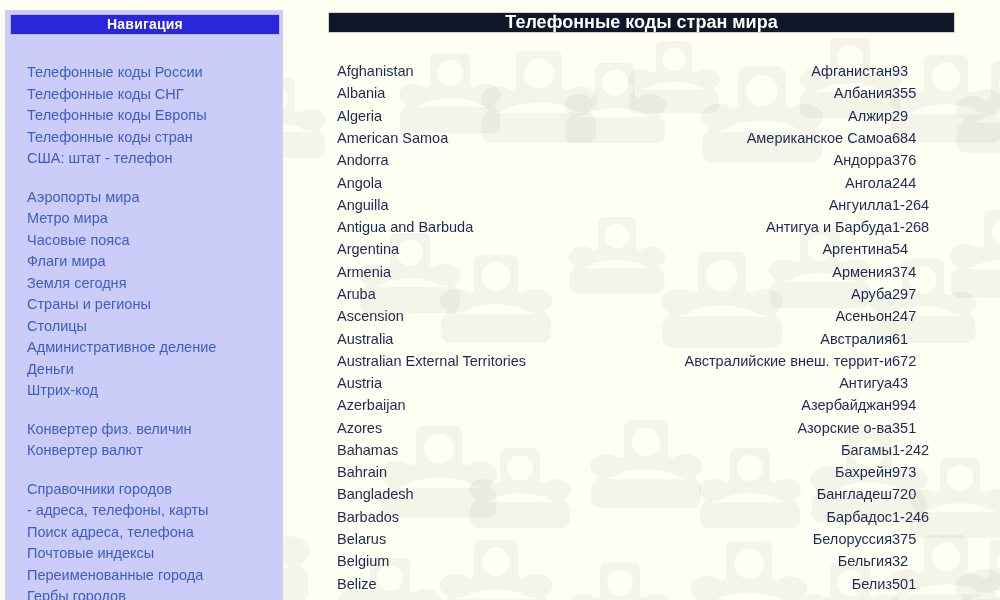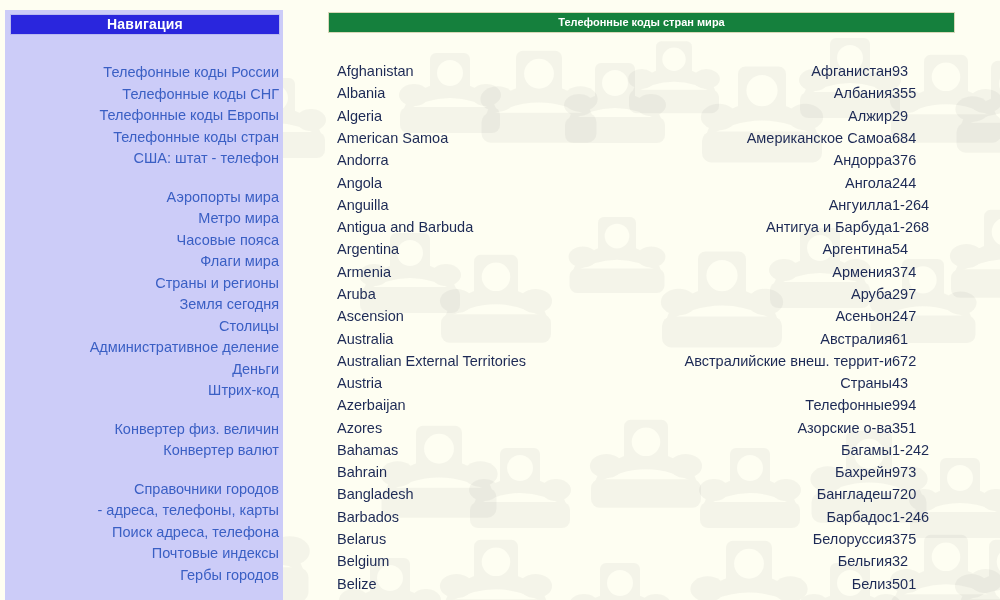--- a/index.html
+++ b/index.html
@@ -66,21 +66,20 @@
     letter-spacing: 0.2px;
   }
   #sidebar-nav {
     position: absolute;
     left: 22px;
     top: 52px;
     width: 252px;
   }
   .nav-group {
     margin-bottom: 17px;
-    text-align: right;
   }
   .nav-group:last-child { margin-bottom: 0; }
   .nav-link {
     display: block;
     color: #3a5fc4;
     font-size: 14.5px;
     line-height: 21.5px;
     text-decoration: none;
     white-space: nowrap;
     cursor: pointer;
@@ -93,25 +92,25 @@
     top: 10px;
     width: 630px;
     height: 592px;
   }
   #main-header {
     position: absolute;
     left: 0;
     top: 2px;
     width: 627px;
     height: 21px;
-    background: #15803d;
+    background: #0f172a;
     border: 1px solid #d8d8b8;
     box-sizing: border-box;
     color: #ffffff;
-    font-size: 11px;
+    font-size: 18px;
     font-weight: bold;
     text-align: center;
     line-height: 19px;
   }
 
   #codes-table {
     position: absolute;
     left: 9px;
     top: 50px;
     width: 610px;
@@ -532,36 +531,37 @@
           <a class="nav-link">Телефонные коды СНГ</a>
           <a class="nav-link">Телефонные коды Европы</a>
           <a class="nav-link">Телефонные коды стран</a>
           <a class="nav-link">США: штат - телефон</a>
         </div>
         <div class="nav-group">
           <a class="nav-link">Аэропорты мира</a>
           <a class="nav-link">Метро мира</a>
           <a class="nav-link">Часовые пояса</a>
           <a class="nav-link">Флаги мира</a>
+          <a class="nav-link">Земля сегодня</a>
           <a class="nav-link">Страны и регионы</a>
-          <a class="nav-link">Земля сегодня</a>
           <a class="nav-link">Столицы</a>
           <a class="nav-link">Административное деление</a>
           <a class="nav-link">Деньги</a>
           <a class="nav-link">Штрих-код</a>
         </div>
         <div class="nav-group">
           <a class="nav-link">Конвертер физ. величин</a>
           <a class="nav-link">Конвертер валют</a>
         </div>
         <div class="nav-group">
           <a class="nav-link">Справочники городов</a>
           <a class="nav-link">- адреса, телефоны, карты</a>
           <a class="nav-link">Поиск адреса, телефона</a>
           <a class="nav-link">Почтовые индексы</a>
+          <a class="nav-link">Переименованные города</a>
           <a class="nav-link">Гербы городов</a>
         </div>
       </div>
   </div>
 
   <div id="main">
     <div id="main-header">Телефонные коды стран мира</div>
 
     <table id="codes-table">
       <tbody id="codes-body">
@@ -631,26 +631,26 @@
             <td class="col-ru">Австралия</td>
             <td class="col-code">61</td>
           </tr>
           <tr>
             <td class="col-en">Australian External Territories</td>
             <td class="col-ru">Австралийские внеш. террит-и</td>
             <td class="col-code">672</td>
           </tr>
           <tr>
             <td class="col-en">Austria</td>
-            <td class="col-ru">Страны</td>
+            <td class="col-ru">Антигуа</td>
             <td class="col-code">43</td>
           </tr>
           <tr>
             <td class="col-en">Azerbaijan</td>
-            <td class="col-ru">Телефонные</td>
+            <td class="col-ru">Азербайджан</td>
             <td class="col-code">994</td>
           </tr>
           <tr>
             <td class="col-en">Azores</td>
             <td class="col-ru">Азорские о-ва</td>
             <td class="col-code">351</td>
           </tr>
           <tr>
             <td class="col-en">Bahamas</td>
             <td class="col-ru">Багамы</td>

